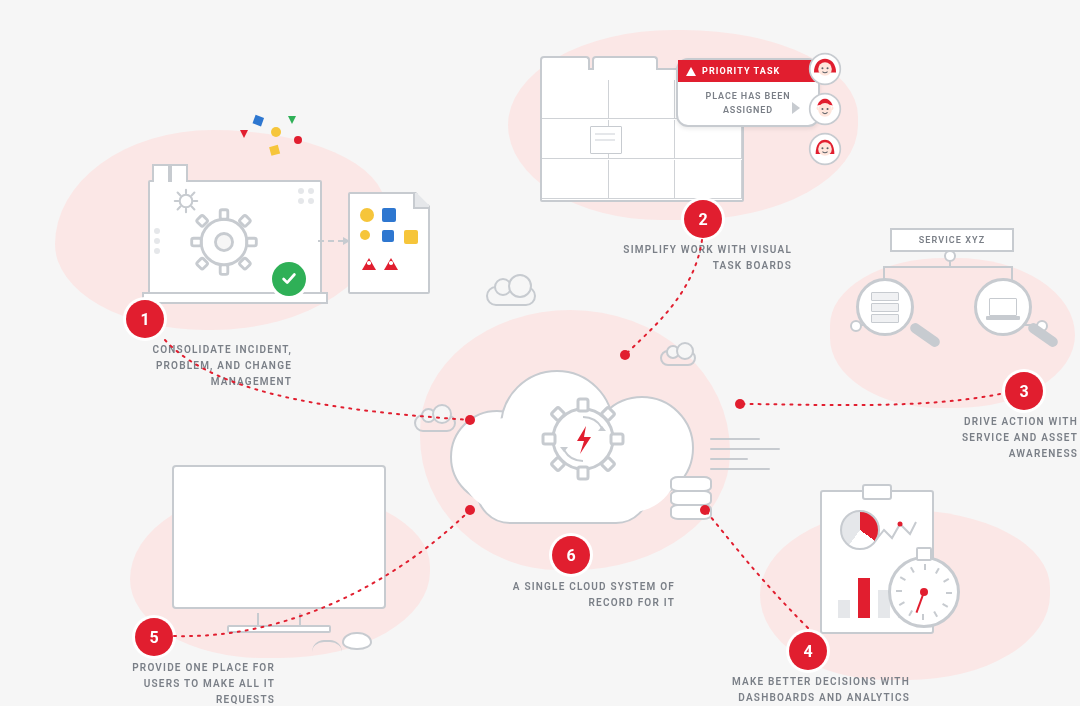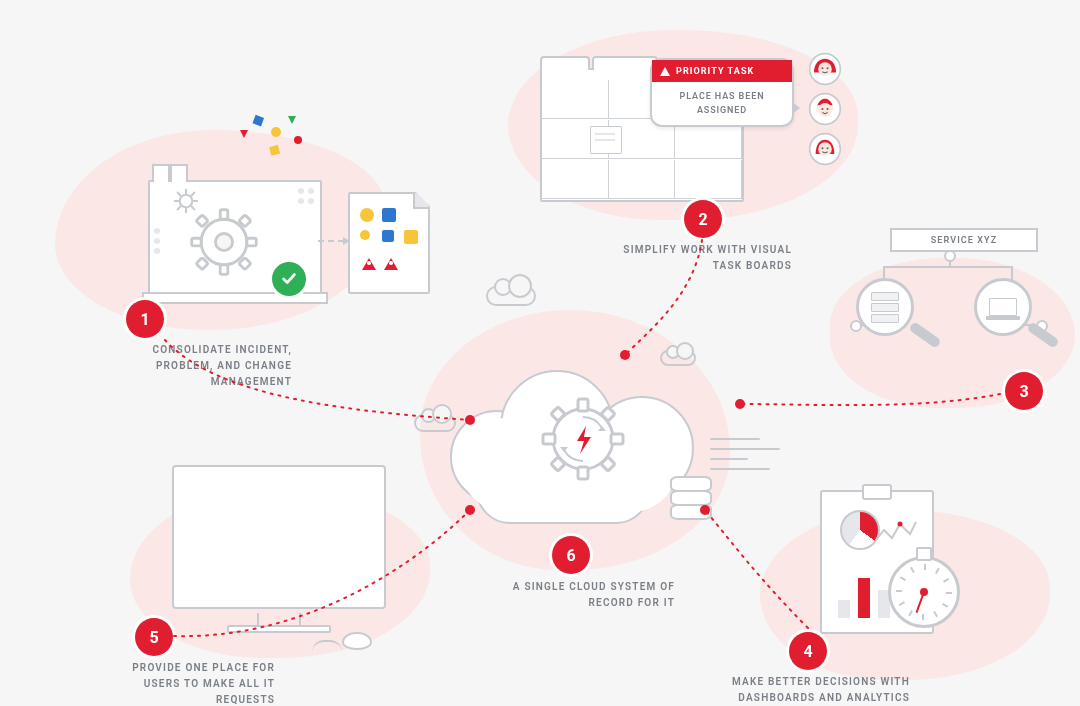--- a/index.html
+++ b/index.html
@@ -94,35 +94,35 @@
   .mc3:after{left:14px;top:-10px;width:14px;height:14px}
 
   
   .n2-blob{left:508px;top:30px;width:350px;height:190px;border-radius:52% 55% 54% 48% / 55% 50% 55% 55%}
   .board{position:absolute;left:540px;top:68px;width:200px;height:130px;background:#fff;border:2px solid var(--gray-light);border-radius:2px}
   .board .tabbar{position:absolute;left:-2px;top:-14px;height:12px;width:46px;border:2px solid var(--gray-light);border-bottom:none;background:#fff;border-radius:4px 4px 0 0}
   .board .tabbar2{left:50px;top:-14px;position:absolute;height:12px;width:62px;border:2px solid var(--gray-light);border-bottom:none;background:#fff;border-radius:4px 4px 0 0}
   .board .cols{position:absolute;inset:10px 0 0 0;display:grid;grid-template-columns:repeat(3,1fr);gap:0}
   .board .cols div{border:1px solid var(--grid)}
   .board .cols .cell{border:none;border-right:1px solid var(--grid);border-bottom:1px solid var(--grid);height:38px}
-  .card-popup{position:absolute;left:650px;top:58px;width:140px;background:#fff;border:2px solid var(--gray-light);border-radius:12px;box-shadow:0 2px 4px rgba(0,0,0,.08)}
+  .card-popup{position:absolute;left:676px;top:58px;width:140px;background:#fff;border:2px solid var(--gray-light);border-radius:12px;box-shadow:0 2px 4px rgba(0,0,0,.08)}
   .card-popup .hdr{background:var(--red);color:#fff;font-size:9px;letter-spacing:.12em;font-weight:700;padding:6px 8px;display:flex;align-items:center;gap:6px}
   .card-popup .hdr .tri{width:0;height:0;border-left:5px solid transparent;border-right:5px solid transparent;border-bottom:9px solid #fff}
   .card-popup .body{font-size:9px;letter-spacing:.1em;font-weight:600;color:var(--text);padding:8px;text-align:center;line-height:1.5}
   .arrow-popup{position:absolute;left:792px;top:102px;width:0;height:0;border-top:6px solid transparent;border-bottom:6px solid transparent;border-left:8px solid var(--gray-light)}
   .avatars{position:absolute;left:808px;top:52px;display:flex;flex-direction:column;gap:6px;align-items:center}
   .avatar{width:34px;height:34px}
   .tinycard{position:absolute;left:590px;top:126px;width:30px;height:26px;background:#fff;border:1.5px solid var(--gray-light);border-radius:1px}
   .tinycard:before,.tinycard:after{content:"";position:absolute;left:4px;height:2px;width:20px;background:var(--gray-lighter)}
   .tinycard:before{top:6px}
   .tinycard:after{top:12px}
 
   
   .n3-blob{left:830px;top:258px;width:245px;height:150px;border-radius:50% 52% 52% 48% / 48% 55% 52% 50%}
-  .service-label{position:absolute;left:890px;top:228px;width:120px;background:#fff;border:2px solid var(--gray-light);font-size:9px;letter-spacing:.12em;font-weight:600;color:var(--text);text-align:center;padding:5px 12px}
+  .service-label{position:absolute;left:890px;top:228px;width:120px;background:#fff;border:2px solid var(--gray-light);font-size:9px;letter-spacing:.12em;font-weight:600;color:var(--text);text-align:center;padding:5px 0}
   .wire{position:absolute;background:var(--gray-light)}
   .wire.v1{left:949px;top:250px;width:2px;height:16px}
   .wire.h1{left:883px;top:266px;height:2px;width:130px}
   .wire.v2{left:883px;top:266px;width:2px;height:14px}
   .wire.v3{left:1011px;top:266px;width:2px;height:14px}
   .node-dot{position:absolute;width:8px;height:8px;border:2px solid var(--gray-light);border-radius:50%;background:#fff}
   .nd1{left:944px;top:250px}
   .nd2{left:850px;top:320px}
   .nd3{left:1036px;top:320px}
   .wire.h2{left:856px;top:324px;width:28px;height:2px}
@@ -388,20 +388,21 @@
   <div class="mag mag2">
     <div class="lens">
         <div class="laptop"></div>
       </div>
     <div class="grip"></div>
   </div>
 
   <div class="badge" id="b3">
       <span>3</span>
     </div>
+  <div class="label" id="l3">DRIVE ACTION WITH SERVICE AND ASSET AWARENESS</div>
 
   <div class="blob n4-blob"></div>
   <div class="clipboard">
     <div class="pie"></div>
     <svg class="spark" width="44" height="30" viewBox="0 0 44 30">
       <path d="M2 24 L10 14 L18 22 L26 8 L36 18 L42 6" fill="none" stroke="#c7cbd0" stroke-width="2"></path>
       <circle cx="26" cy="8" r="2.5" fill="#e11e2f"></circle>
     </svg>
     <div class="bars">
       <span style="height:18px"></span>

